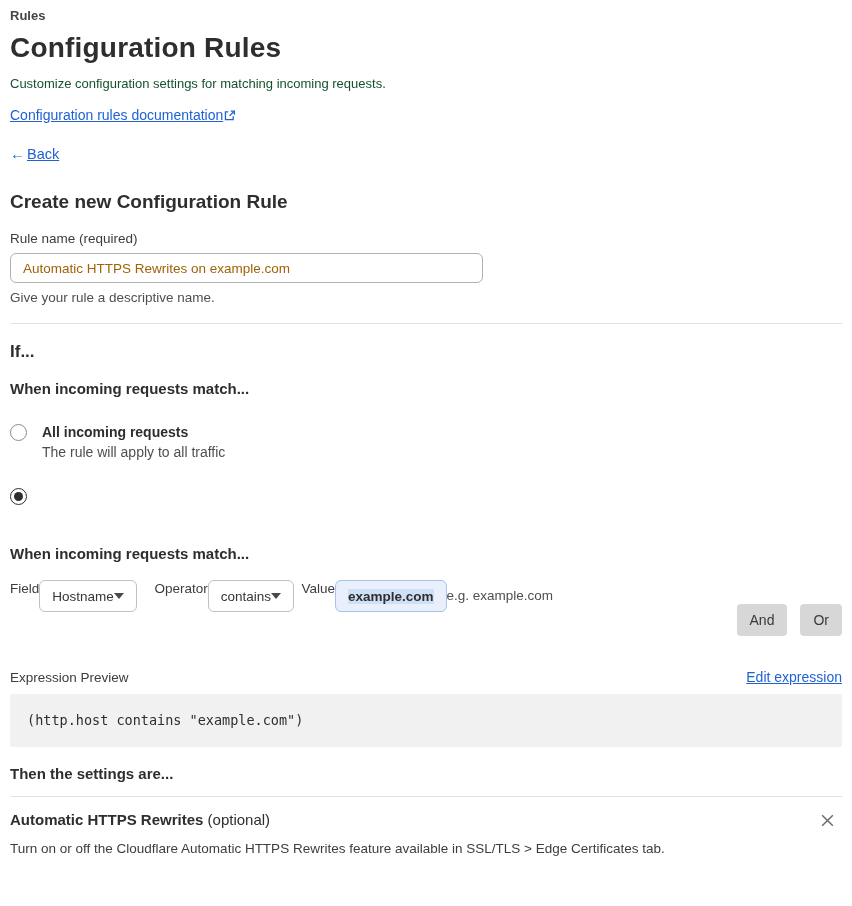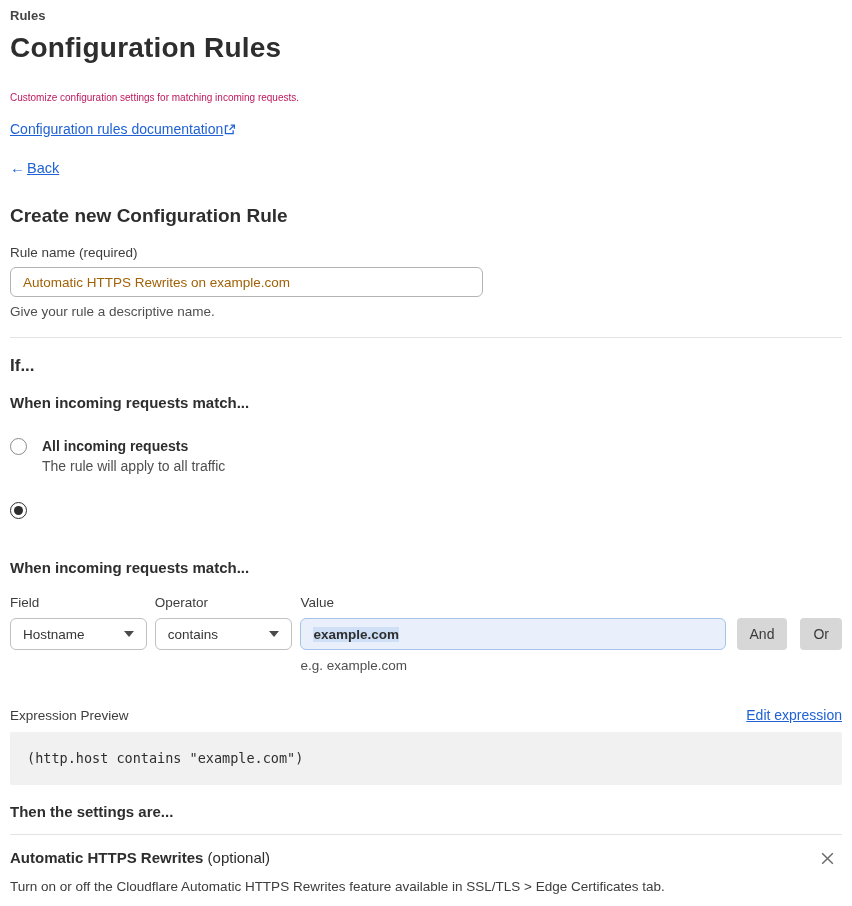--- a/index.html
+++ b/index.html
@@ -26,24 +26,24 @@
   }
   h1.page-title {
     margin-top: 7px;
     font-size: 28px;
     line-height: 34px;
     font-weight: 700;
     color: #2e2e2e;
     letter-spacing: .2px;
   }
   .subtitle {
-    margin-top: 24px;
-    font-size: 10px;
+    margin-top: 10px;
+    font-size: 13px;
     line-height: 18px;
-    color: #be185d;
+    color: #14532d;
   }
   .doc-link-row {
     margin-top: 13px;
     font-size: 14px;
     line-height: 18px;
     display: flex;
     align-items: center;
     width: max-content;
   }
   .ext-icon svg { display: block; }
@@ -153,21 +153,21 @@
     color: #4f4f4f;
   }
 
   
   .builder-heading { margin-top: 39px; }
   .expr-row {
     margin-top: 17px;
     display: flex;
     align-items: flex-start;
   }
-  .expr-col { display: flex; flex-direction: column; }
+  .expr-col { display: flex; flex-direction: row; }
   .col-label {
     font-size: 13.5px;
     line-height: 17px;
     color: #3d3d3d;
     margin-bottom: 7px;
   }
   .select-box {
     height: 32px;
     border: 1px solid #c0c0c0;
     border-radius: 6px;

